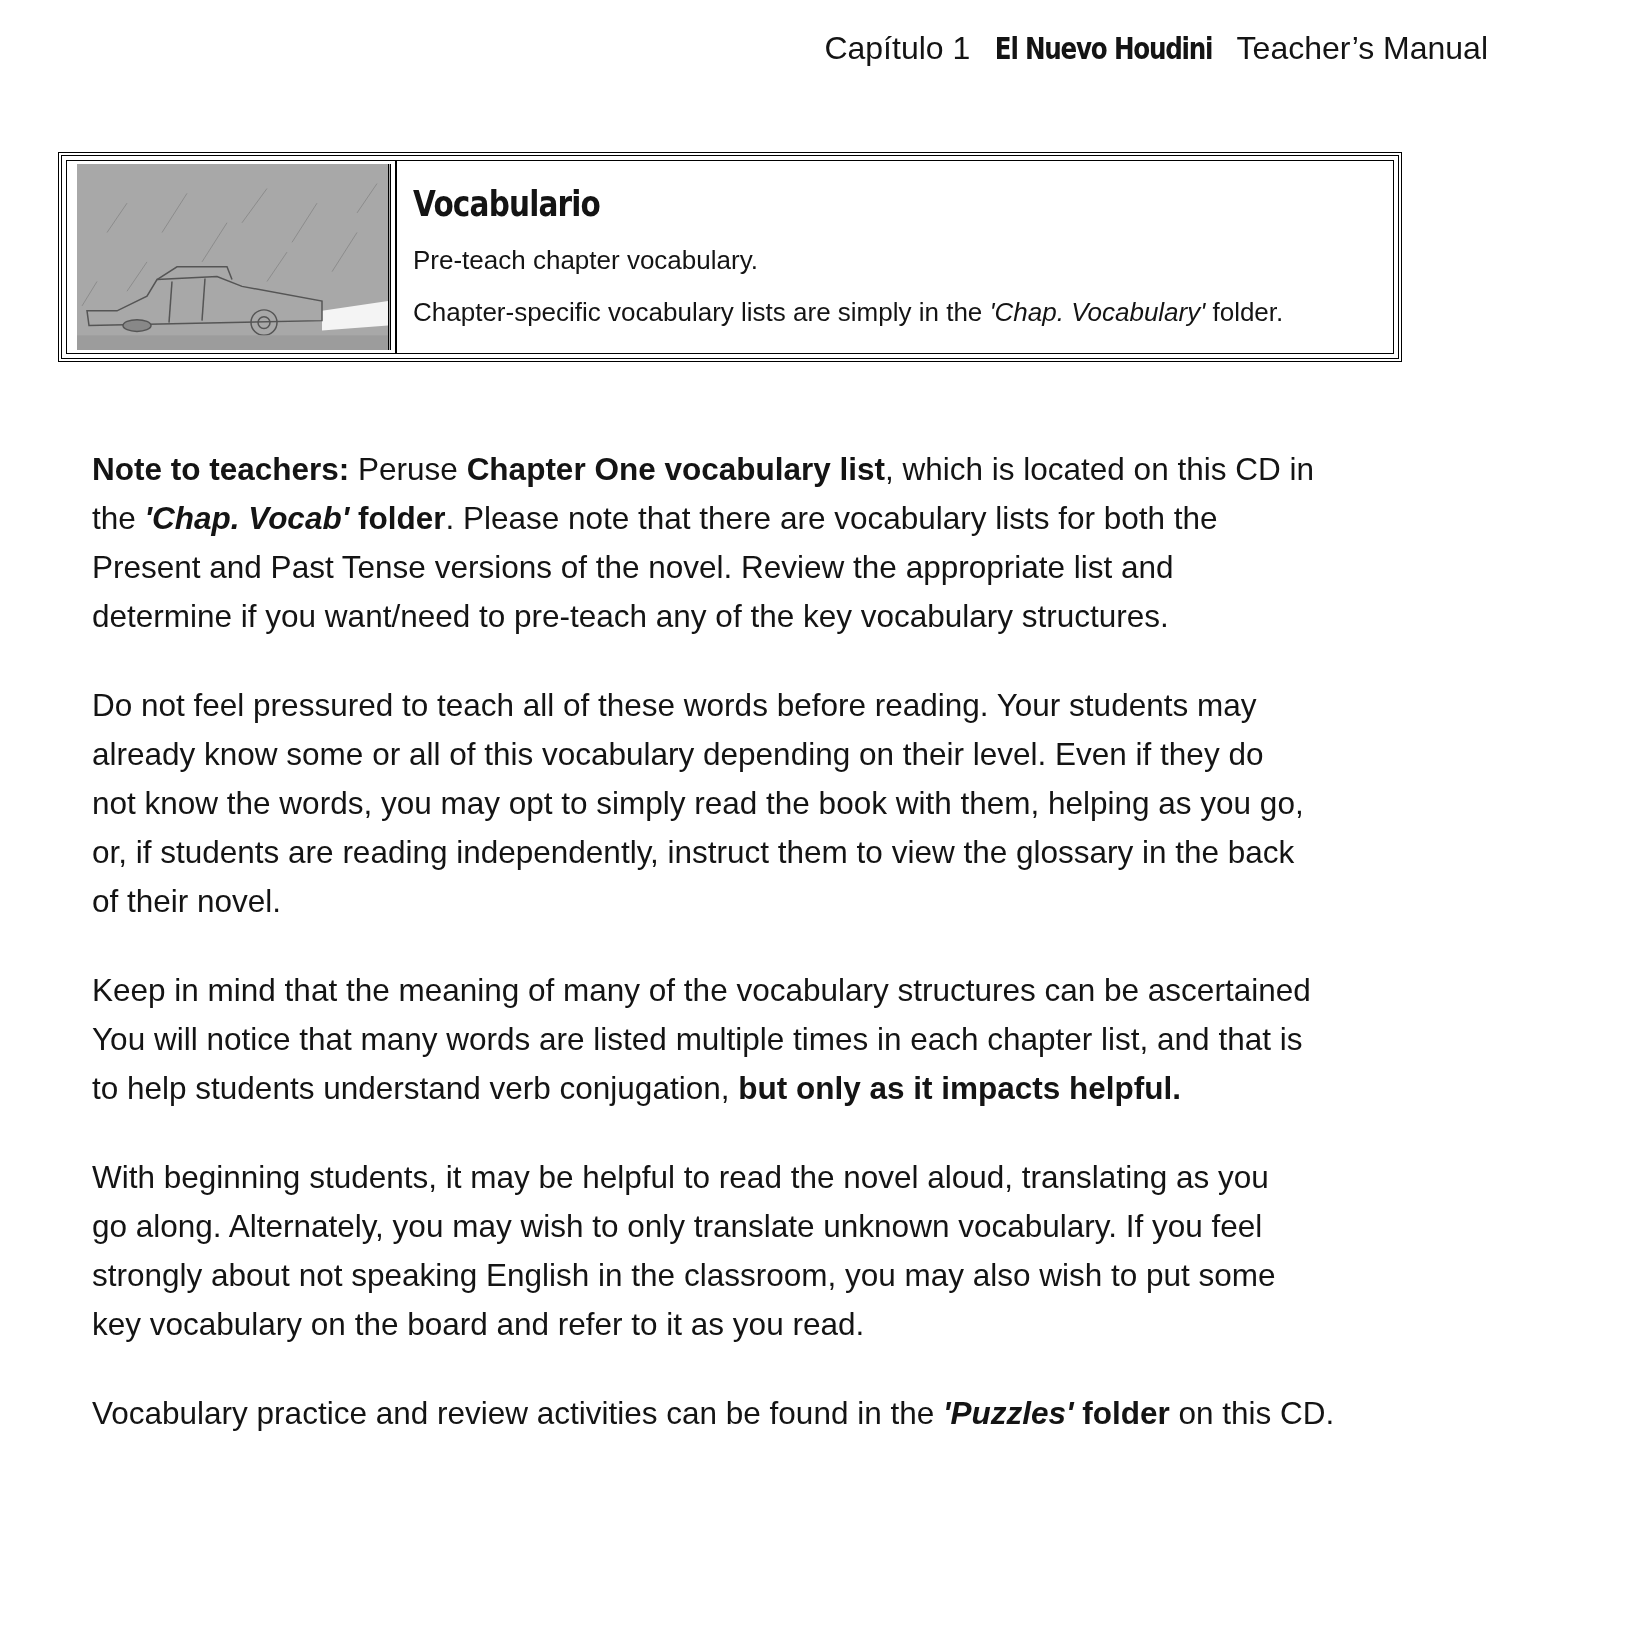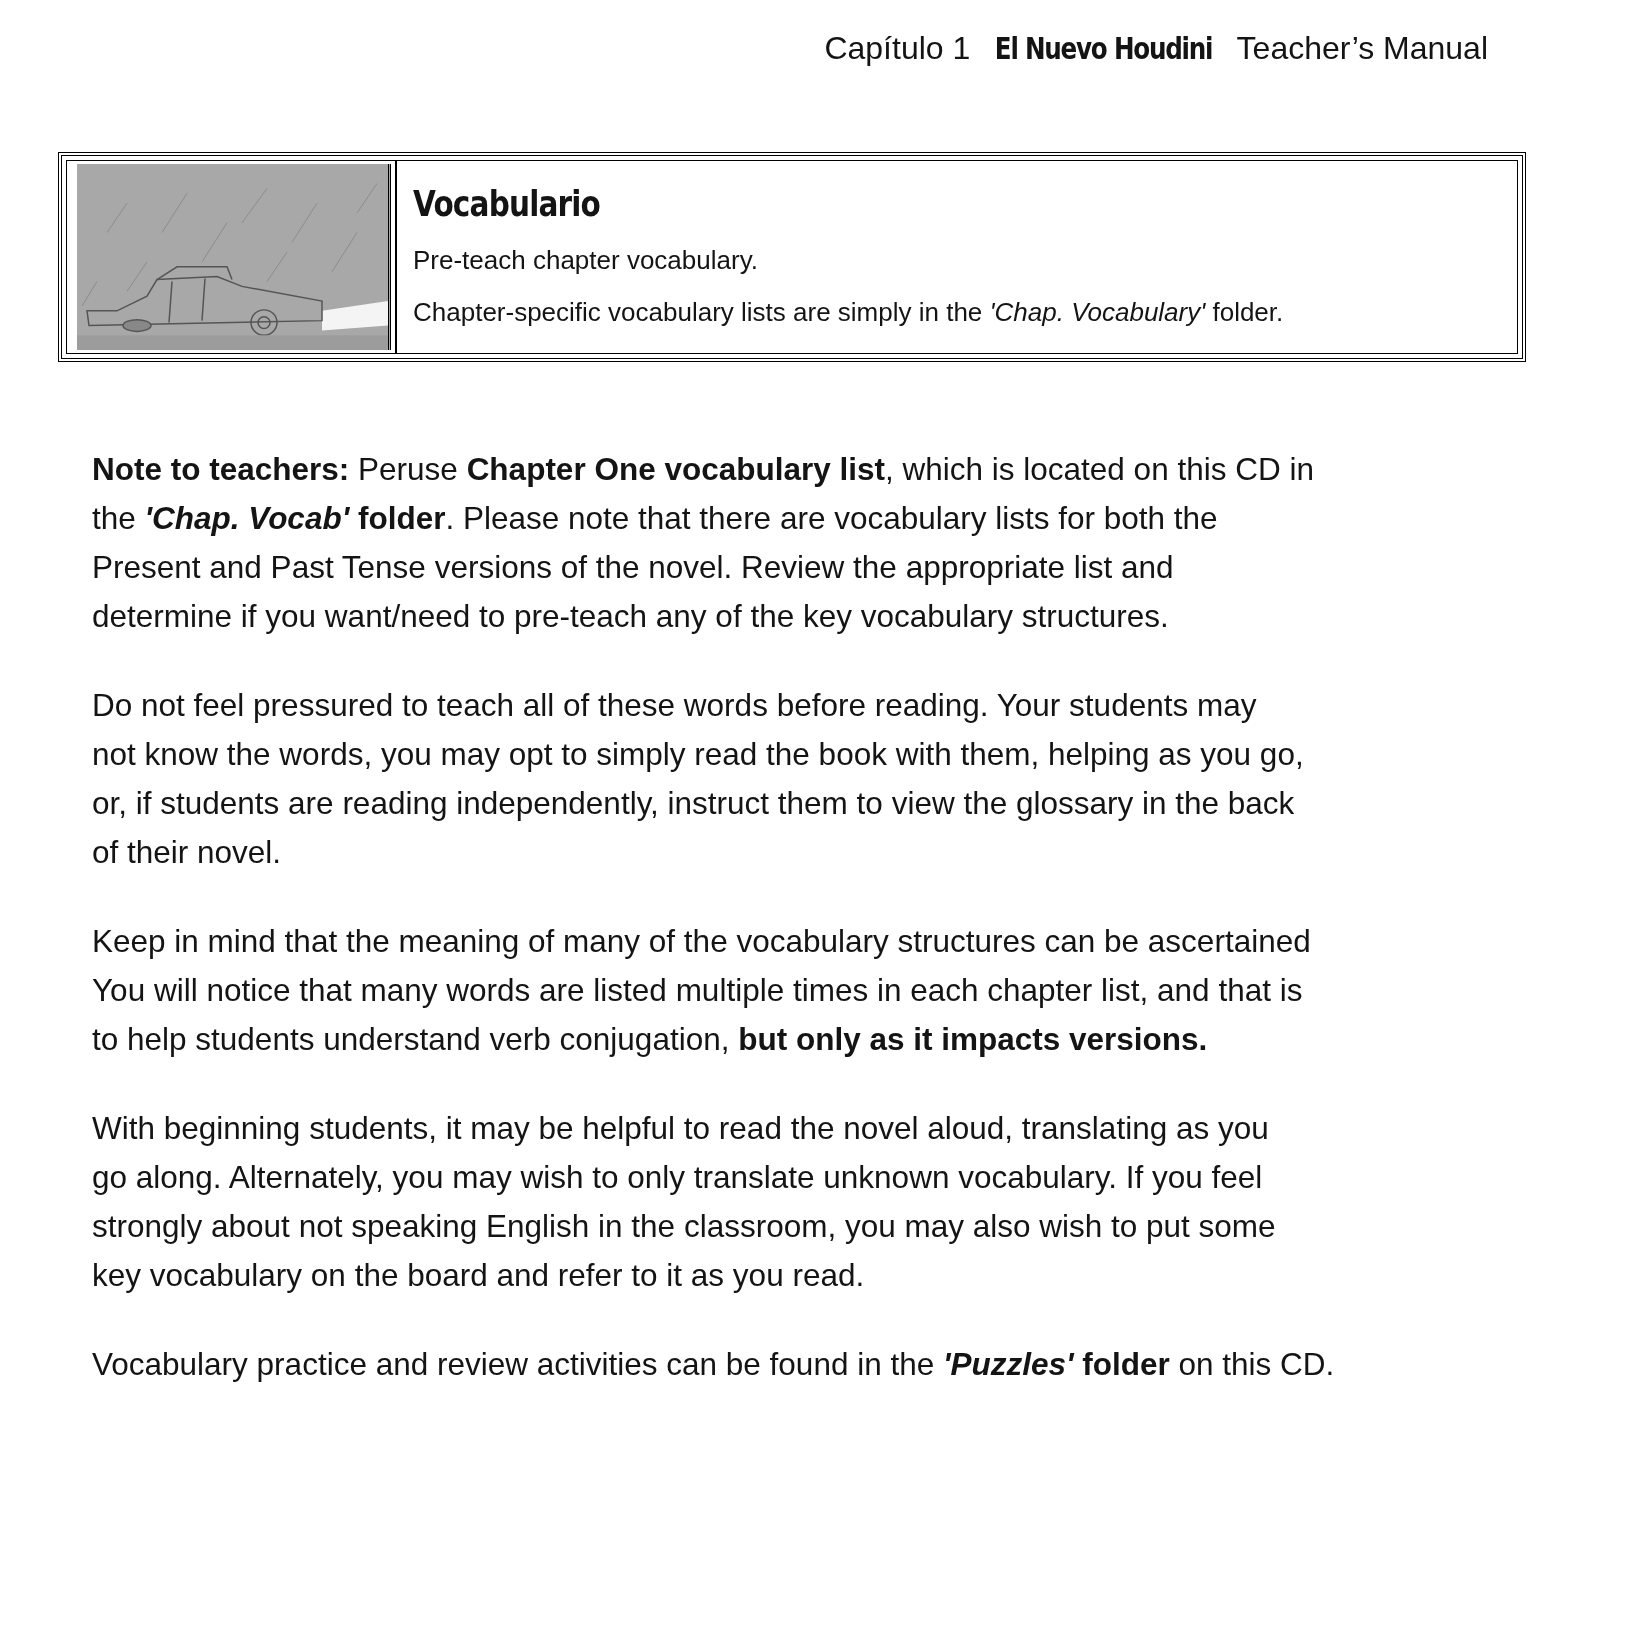--- a/index.html
+++ b/index.html
@@ -1,19 +1,19 @@
 <!DOCTYPE html>
 <html><head>
 <meta charset="utf-8">
 <style>
   html, body { margin: 0; padding: 0; background: #ffffff; }
   body { width: 1652px; height: 1652px; position: relative; overflow: hidden; font-family: "Liberation Sans", sans-serif; color: #141414; }
   .header { position: absolute; top: 30px; right: 164px; font-size: 32px; white-space: nowrap; }
   .header .brand { font-family: "DejaVu Sans", sans-serif; font-weight: bold; font-size: 30px; letter-spacing: -1.5px; transform: scaleX(0.82); display: inline-block; transform-origin: center; margin: 0 -8px; }
-  .box { position: absolute; left: 58px; top: 152px; width: 1468px; height: 210px; border: 4px double #000; box-sizing: border-box; outline: 1px solid #000; outline-offset: -9px; display: flex; padding: 5px; }
+  .box { position: absolute; left: 58px; top: 152px; width: 1344px; height: 210px; border: 4px double #000; box-sizing: border-box; outline: 1px solid #000; outline-offset: -9px; display: flex; padding: 5px; }
   .box-img { width: 311px; flex: 0 0 311px; background: #a9a9a9; border-right: 3px double #000; position: relative; overflow: hidden; margin: 3px 0 3px 10px; }
   .box-img svg { position: absolute; left: 0; top: 0; width: 100%; height: 100%; }
   .box-text { flex: 1; padding: 22px 0 0 16px; border-left: 2px solid #000; margin-left: 4px; }
   .box-title { font-family: "DejaVu Sans", sans-serif; font-weight: bold; font-size: 36px; letter-spacing: -1px; transform: scaleX(0.82); transform-origin: left; display: inline-block; margin-bottom: 10px; }
   .box-line { font-size: 26px; line-height: 52px; }
   .content { position: absolute; left: 92px; top: 445px; width: 1450px; font-size: 31.5px; line-height: 49px; }
   .para { margin: 0 0 40px 0; }
   .line { display: block; white-space: nowrap; }
 </style>
 </head>
@@ -64,29 +64,30 @@
 <div class="content">
   <div class="para">
     <span class="line"><b>Note to teachers:</b><span> Peruse </span><b>Chapter One vocabulary list</b><span>, which is located on this CD in</span></span>
     <span class="line"><span>the </span><b><i>'Chap. Vocab'</i></b><b> folder</b><span>.  Please note that there are vocabulary lists for both the</span></span>
     <span class="line">Present and Past Tense versions of the novel.  Review the appropriate list and</span>
     <span class="line">determine if you want/need to pre-teach any of the key vocabulary structures.</span>
   </div>
 
   <div class="para">
     <span class="line">Do not feel pressured to teach all of these words before reading.  Your students may</span>
+    <span class="line">already know some or all of this vocabulary depending on their level. Even if they do</span>
     <span class="line">not know the words, you may opt to simply read the book with them, helping as you go,</span>
     <span class="line">or, if students are reading independently, instruct them to view the glossary in the back</span>
     <span class="line">of their novel.</span>
   </div>
 
   <div class="para">
     <span class="line">Keep in mind that the meaning of many of the vocabulary structures can be ascertained</span>
     <span class="line">You will notice that many words are listed multiple times in each chapter list, and that is</span>
-    <span class="line"><span>to help students understand verb conjugation, </span><b>but only as it impacts versions.</b></span>
+    <span class="line"><span>to help students understand verb conjugation, </span><b>but only as it impacts helpful.</b></span>
   </div>
 
   <div class="para">
     <span class="line">With beginning students, it may be helpful to read the novel aloud, translating as you</span>
     <span class="line">go along.  Alternately, you may wish to only translate unknown vocabulary.  If you feel</span>
     <span class="line">strongly about not speaking English in the classroom, you may also wish to put some</span>
     <span class="line">key vocabulary on the board and refer to it as you read.</span>
   </div>
 
   <div class="para">

